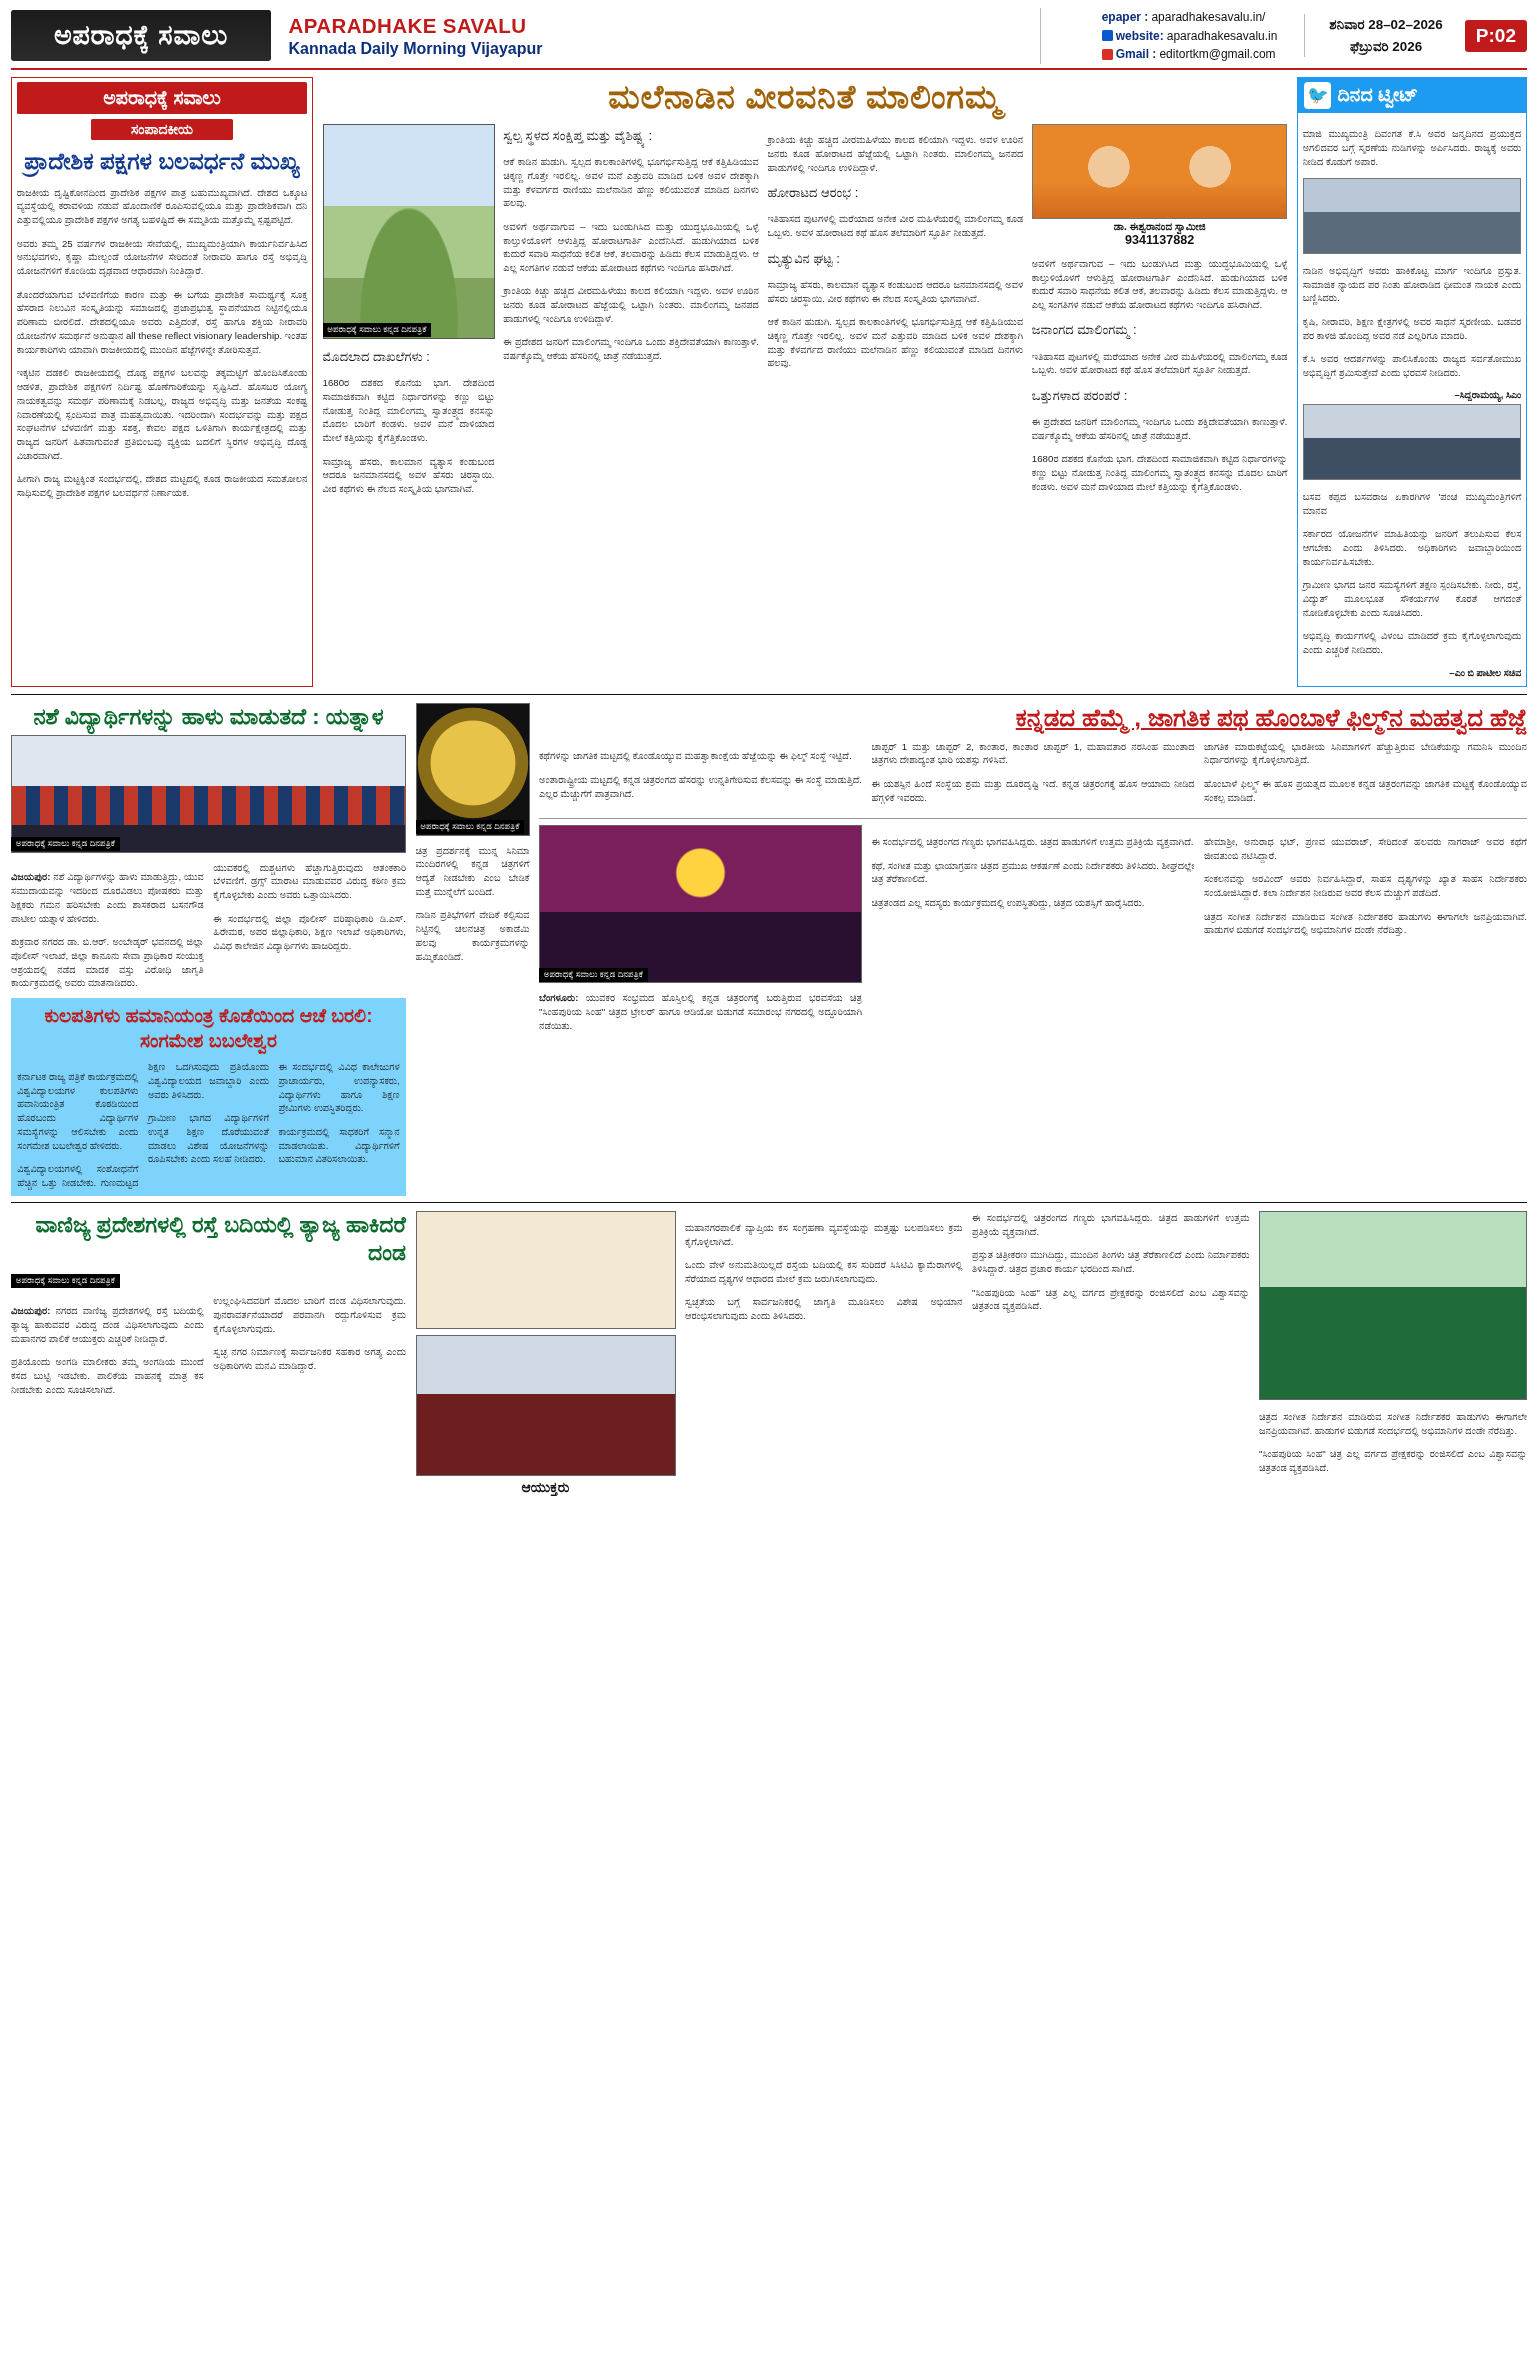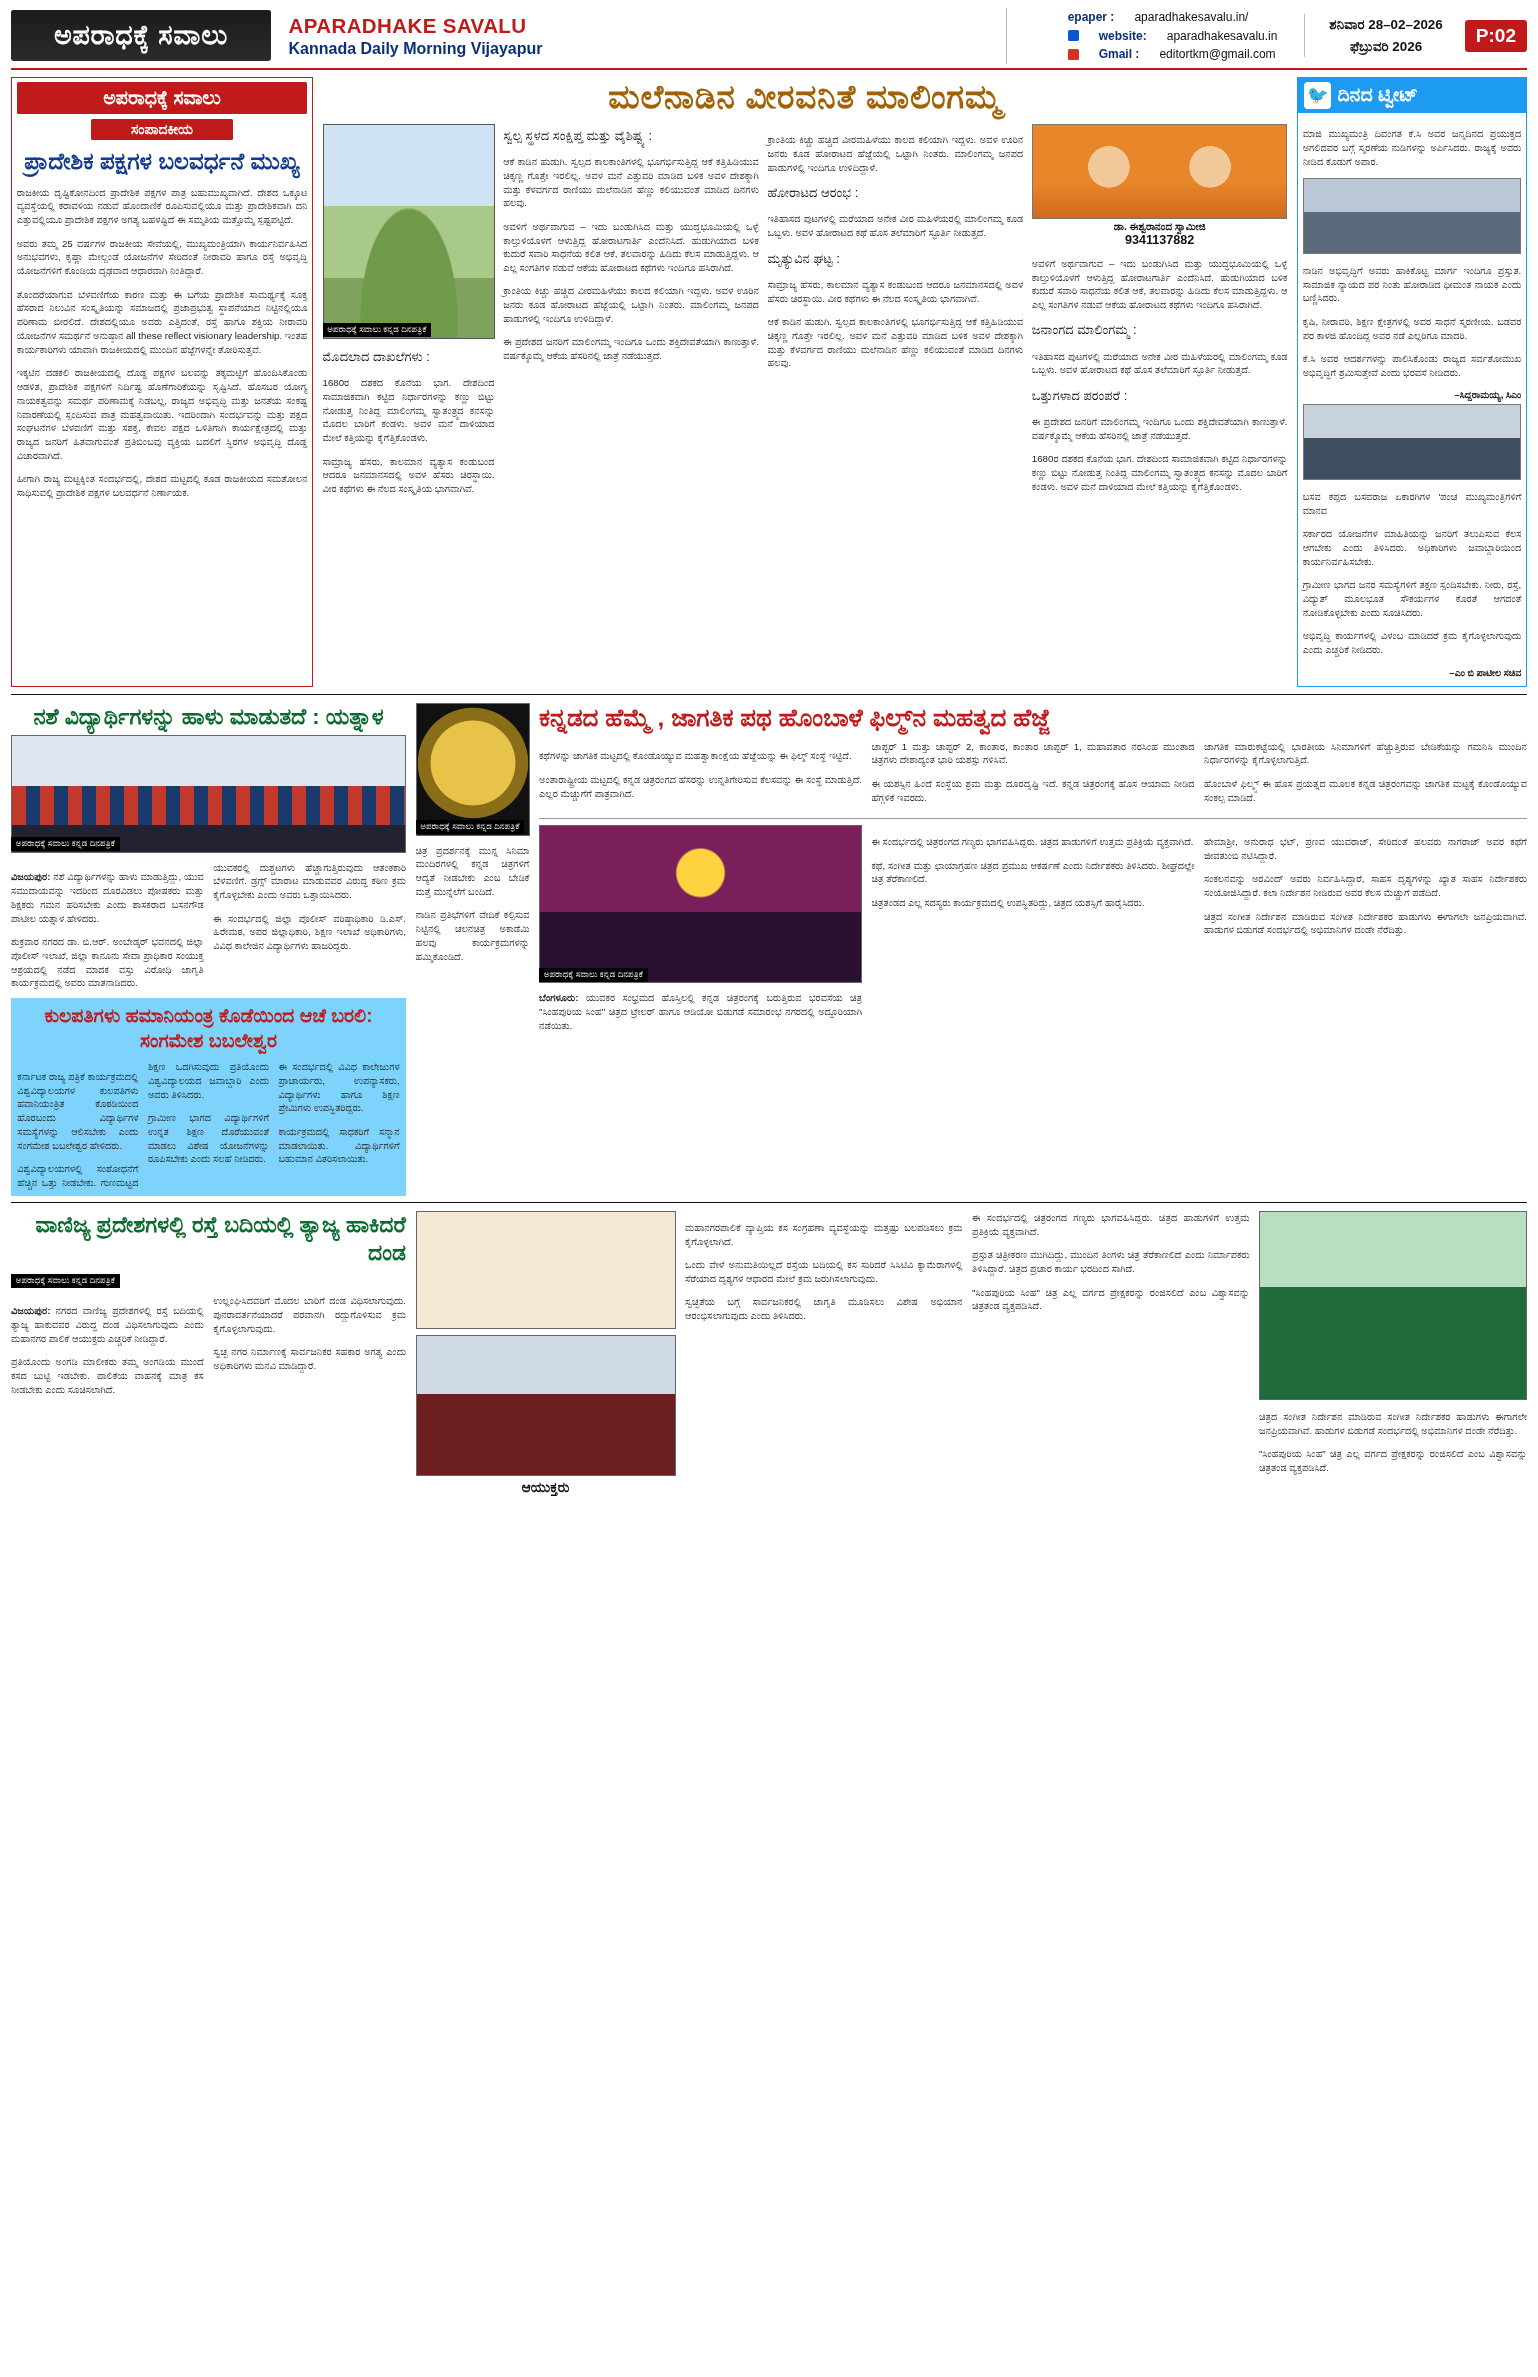--- a/index.html
+++ b/index.html
@@ -30,21 +30,21 @@
     font-size: 27px; font-weight:bold; letter-spacing:0.8px;
     border-radius:2.4px;
   }
   .mast-title { flex: 0 0 auto; padding-left:8px; }
   .mast-title .t1 { color:#c01a1a; font-size:20.5px; font-weight:bold; letter-spacing:0.4px; }
   .mast-title .t2 { color:#0b2f7a; font-size:16px; font-weight:bold; margin-top:1.6px;}
   .mast-contact {
     margin-left:auto; font-size:12px; line-height:1.55; color:#111; text-align:left;
     border-left:0.8px solid #bbb; padding-left:12.6px;
   }
-  .mast-contact .row { display:flex; gap:20px; align-items:center;margin-left:48px;}
+  .mast-contact .row { display:flex; gap:3px; align-items:center;margin-left:48px;}
   .mast-contact .lbl { color:#0b2f7a; font-weight:bold;}
   .ico-sq { display:inline-block; width:11px; height:11px; border-radius:1.6px; }
   .ico-globe { background:#0b57d0; }
   .ico-mail { background:#d93025; }
   .mast-date {
     margin-left:17.4px; text-align:center; font-size:13.4px; font-weight:bold; line-height:1.6;
     padding-left:24px; border-left:0.8px solid #bbb;
   }
   .mast-page {
     margin-left:12.6px; background:#c01a1a; color:#fff; font-weight:bold;
@@ -131,21 +131,21 @@
   .mid-grid {
     display:grid;
     grid-template-columns: 395px 114px 1fr;
     gap:9.5px;
     margin-top:8px;
   }
   .mid-head-green {
     color:#0a6b2d; font-weight:bold; font-size:22px; text-align:center; line-height:1.25;
   }
   .mid-head-red {
-    color:#c01a1a; font-weight:bold; font-size:24.5px; text-align:left; line-height:1.25;
+    color:#c01a1a; font-weight:bold; font-size:24.5px; text-align:right; line-height:1.25;text-decoration:underline;
   }
   .group-photo {
     width:100%; height:118px; display:block; border:0.8px solid #666;
     background:
       repeating-linear-gradient(90deg,#c0392b 0 14px,#1b3a6b 14px 28px) 0 66%/100% 34% no-repeat,
       linear-gradient(180deg,#dfe6ef 0 66%, #223 66% 100%);
   }
   .coin-photo {
     width:100%; height:133px; display:block; border:0.8px solid #666;
     background: radial-gradient(circle at 50% 45%, #e8c349 0 46%, #8a6d18 47% 60%, #111 61% 100%);

